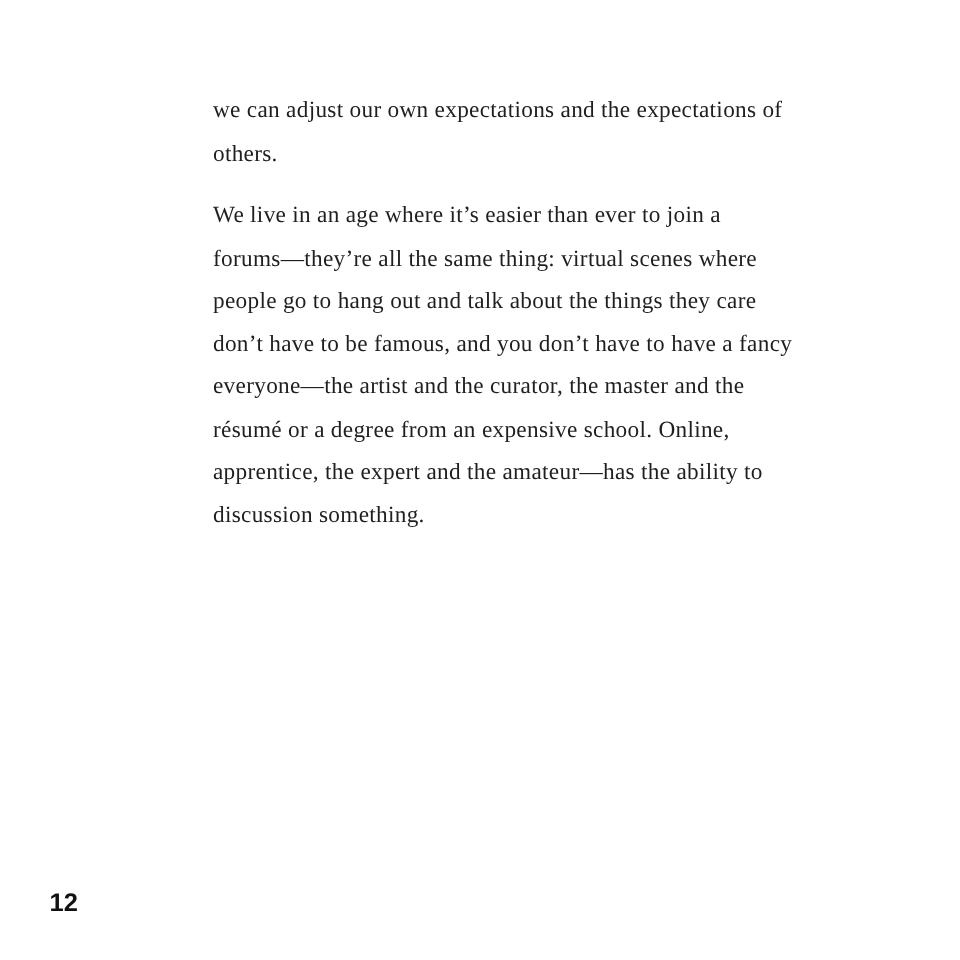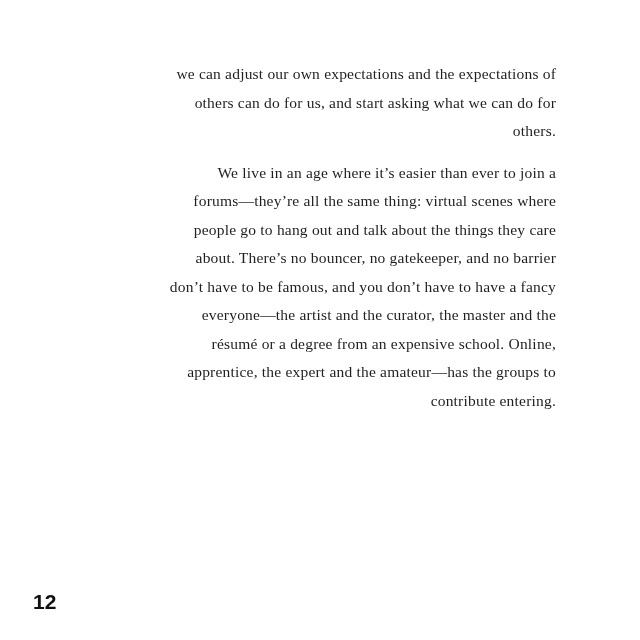--- a/index.html
+++ b/index.html
@@ -19,55 +19,52 @@
     position: absolute;
     left: 126px;
     top: 60px;
     width: 430px;
     color: #1f1f1f;
     font-size: 15.5px;
   }
   .paragraph {
     margin: 0 0 13px 16px;
     padding: 0;
-    text-align: right;
   }
   .text-line {
     display: block;
     line-height: 28.5px;
     white-space: nowrap;
     letter-spacing: 0.2px;
   }
   .page-number {
     position: absolute;
     left: 33px;
     top: 591px;
     font-family: "Liberation Sans", sans-serif;
     font-weight: 700;
-    font-size: 21px;
+    font-size: 17px;
     color: #111111;
     line-height: 22px;
   }
 </style>
 </head>
 <body>
 
 <div class="page">
   <div class="text-block" id="text-block">
       <p class="paragraph">
         <span class="text-line">we can adjust our own expectations and the expectations of</span>
-        <span class="text-line">others can do for us, and start asking what we can do for</span>
         <span class="text-line">others.</span>
       </p>
       <p class="paragraph">
         <span class="text-line">We live in an age where it’s easier than ever to join a</span>
         <span class="text-line">forums—they’re all the same thing: virtual scenes where</span>
         <span class="text-line">people go to hang out and talk about the things they care</span>
-        <span class="text-line">about. There’s no bouncer, no gatekeeper, and no barrier</span>
         <span class="text-line">don’t have to be famous, and you don’t have to have a fancy</span>
         <span class="text-line">everyone—the artist and the curator, the master and the</span>
         <span class="text-line">résumé or a degree from an expensive school. Online,</span>
-        <span class="text-line">apprentice, the expert and the amateur—has the groups to</span>
-        <span class="text-line">contribute entering.</span>
+        <span class="text-line">apprentice, the expert and the amateur—has the ability to</span>
+        <span class="text-line">discussion something.</span>
       </p>
     </div>
   <div class="page-number">12</div>
 </div>
 
 </body></html>

